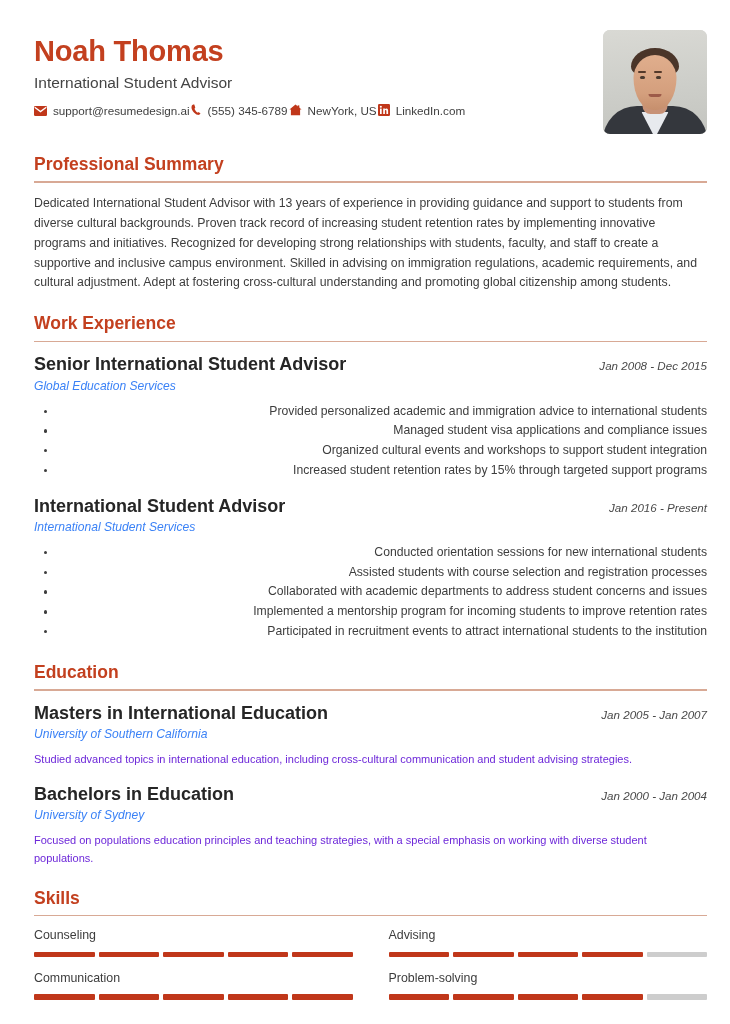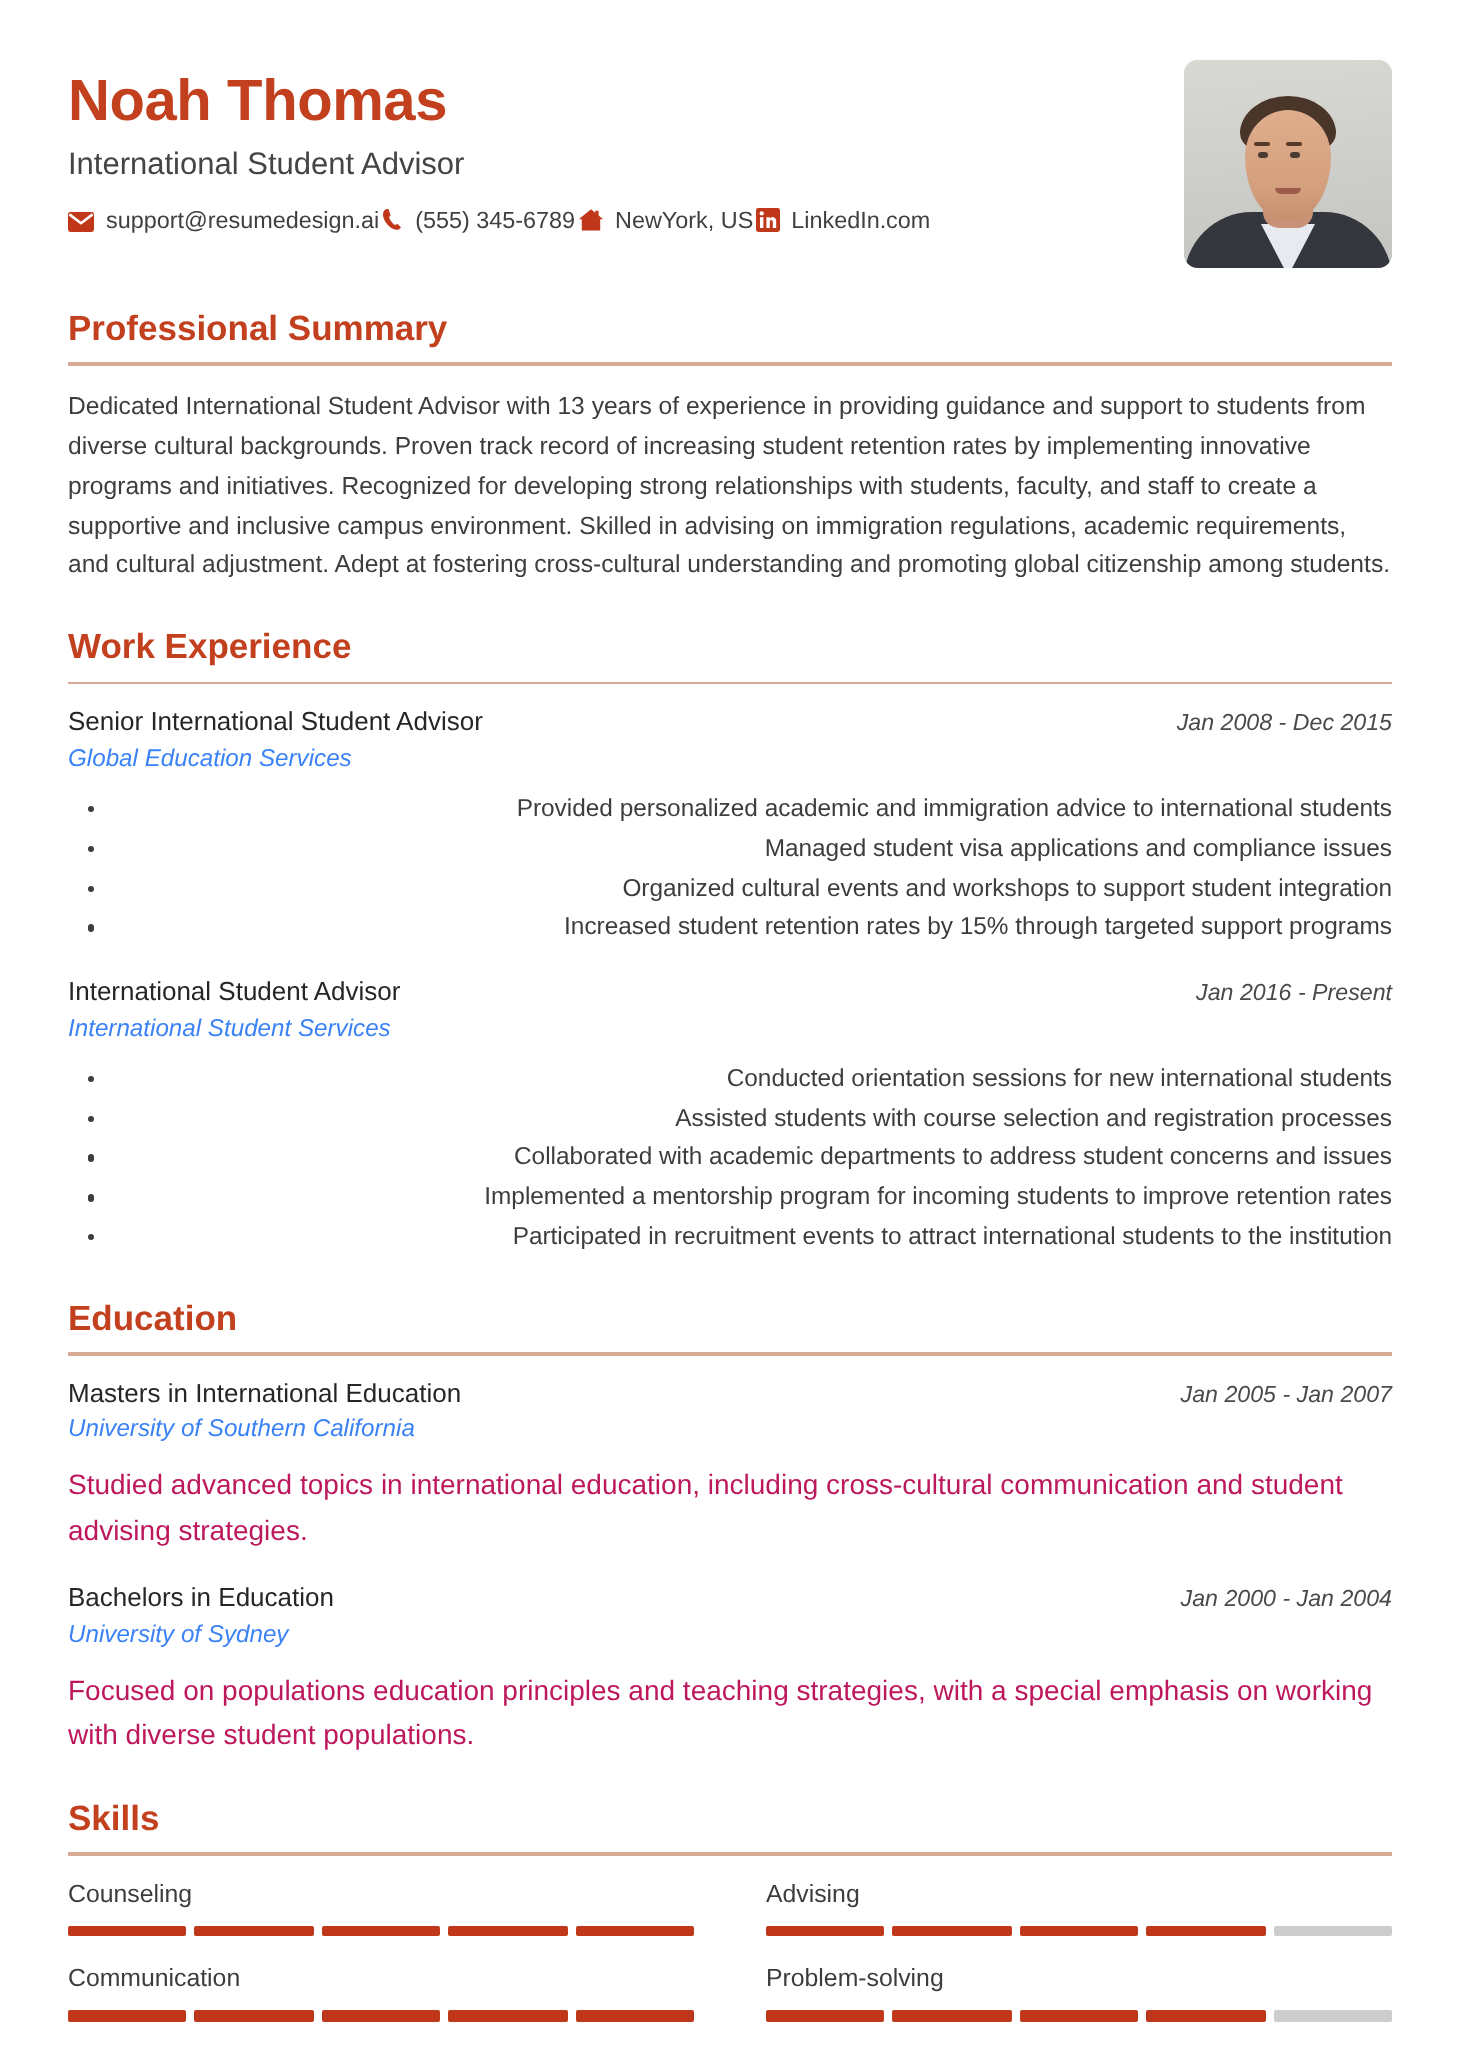--- a/index.html
+++ b/index.html
@@ -13,21 +13,21 @@
     width: 730px;
     height: 1024px;
     overflow: hidden;
     font-family: "Liberation Sans", sans-serif;
     color: #3a3a3a;
     -webkit-font-smoothing: antialiased;
   }
   .page {
     width: 730px;
     height: 1024px;
-    padding: 30px 34px 0 34px;
+    padding: 30px 23px 0 34px;
     position: relative;
     overflow: hidden;
   }
 
   
   .header {
     display: flex;
     align-items: flex-start;
     justify-content: space-between;
   }
@@ -177,22 +177,22 @@
   
   .entry { margin-bottom: 14px; }
   .entry:last-child { margin-bottom: 0; }
   .entry-head {
     display: flex;
     align-items: baseline;
     justify-content: space-between;
     gap: 14px;
   }
   .entry-role {
-    font-size: 13px;
-    font-weight: normal;
+    font-size: 18px;
+    font-weight: bold;
     color: #262626;
     line-height: 1.3;
   }
   .entry-dates {
     font-size: 11.6px;
     font-style: italic;
     color: #4a4a4a;
     white-space: nowrap;
     flex: 0 0 auto;
   }
@@ -219,23 +219,23 @@
     content: "";
     position: absolute;
     left: -13px;
     top: 8px;
     width: 3.4px;
     height: 3.4px;
     border-radius: 50%;
     background: #3d3d3d;
   }
   .entry-desc {
-    font-size: 14px;
+    font-size: 11px;
     line-height: 1.62;
-    color: #be185d;
+    color: #6d28d9;
     margin: 8px 0 0 0;
   }
 
   
   .skills-grid {
     display: grid;
     grid-template-columns: 1fr 1fr;
     column-gap: 36px;
     row-gap: 0;
   }

